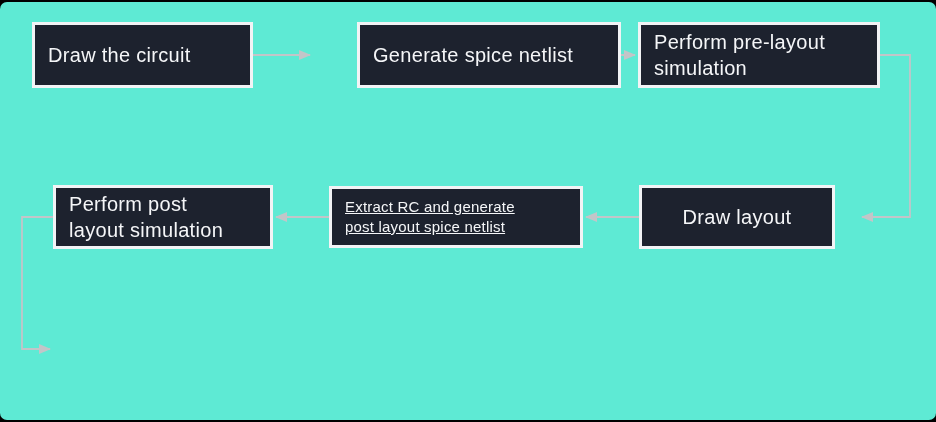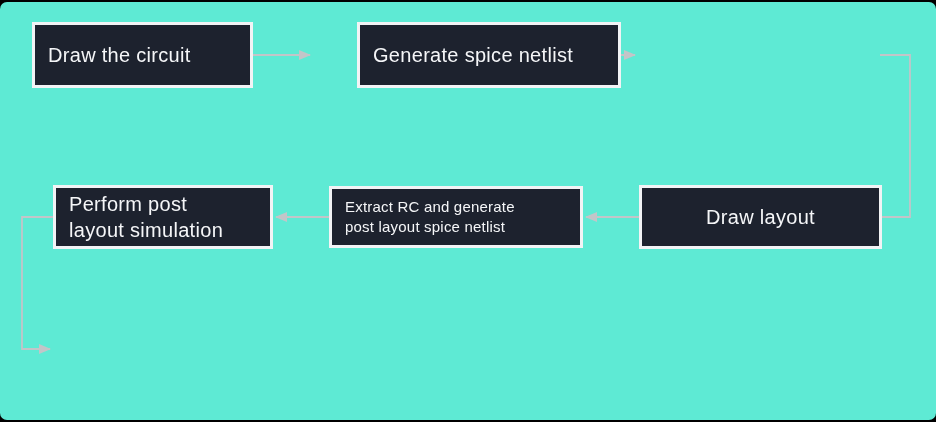--- a/index.html
+++ b/index.html
@@ -41,30 +41,31 @@
     color: #f5f6f8;
     font-size: 20px;
     line-height: 26px;
     letter-spacing: 0.3px;
     white-space: pre-line;
   }
   .node.small .label {
     font-size: 15px;
     line-height: 20px;
     letter-spacing: 0.2px;
+    text-decoration: underline;
   }
   .node.centered {
     justify-content: center;
     padding: 4px 6px;
   }
   
   #node-draw-circuit    { left: 32px;  top: 20px;  width: 221px; height: 66px; }
   #node-generate-netlist{ left: 313px; top: 20px;  width: 264px; height: 66px; margin-left: 44px; }
   #node-pre-layout-sim  { left: 638px; top: 20px;  width: 242px; height: 66px; }
-  #node-draw-layout     { left: 639px; top: 183px; width: 243px; height: 64px; }
+  #node-draw-layout     { left: 639px; top: 183px; width: 196px; height: 64px; }
   #node-extract-rc      { left: 329px; top: 184px; width: 254px; height: 62px; }
   #node-post-layout-sim { left: 53px;  top: 183px; width: 220px; height: 64px; }
   #node-compare-results { left: 53px;  top: 314px; width: 220px; height: 66px; }
 </style>
 </head>
 <body>
 
 <div class="slide">
 
   <svg class="edges-svg" viewBox="0 0 936 418" xmlns="http://www.w3.org/2000/svg">
@@ -82,20 +83,24 @@
   </svg>
 
   <div class="node" id="node-draw-circuit">
     <span class="label">Draw the circuit</span>
   </div>
 
   <div class="node" id="node-generate-netlist">
     <span class="label">Generate spice netlist</span>
   </div>
 
+  <div class="node" id="node-pre-layout-sim">
+    <span class="label">Perform pre-layout
+simulation</span>
+  </div>
 
   <div class="node centered" id="node-draw-layout">
     <span class="label">Draw layout</span>
   </div>
 
   <div class="node small" id="node-extract-rc">
     <span class="label">Extract RC and generate
 post layout spice netlist</span>
   </div>
 

